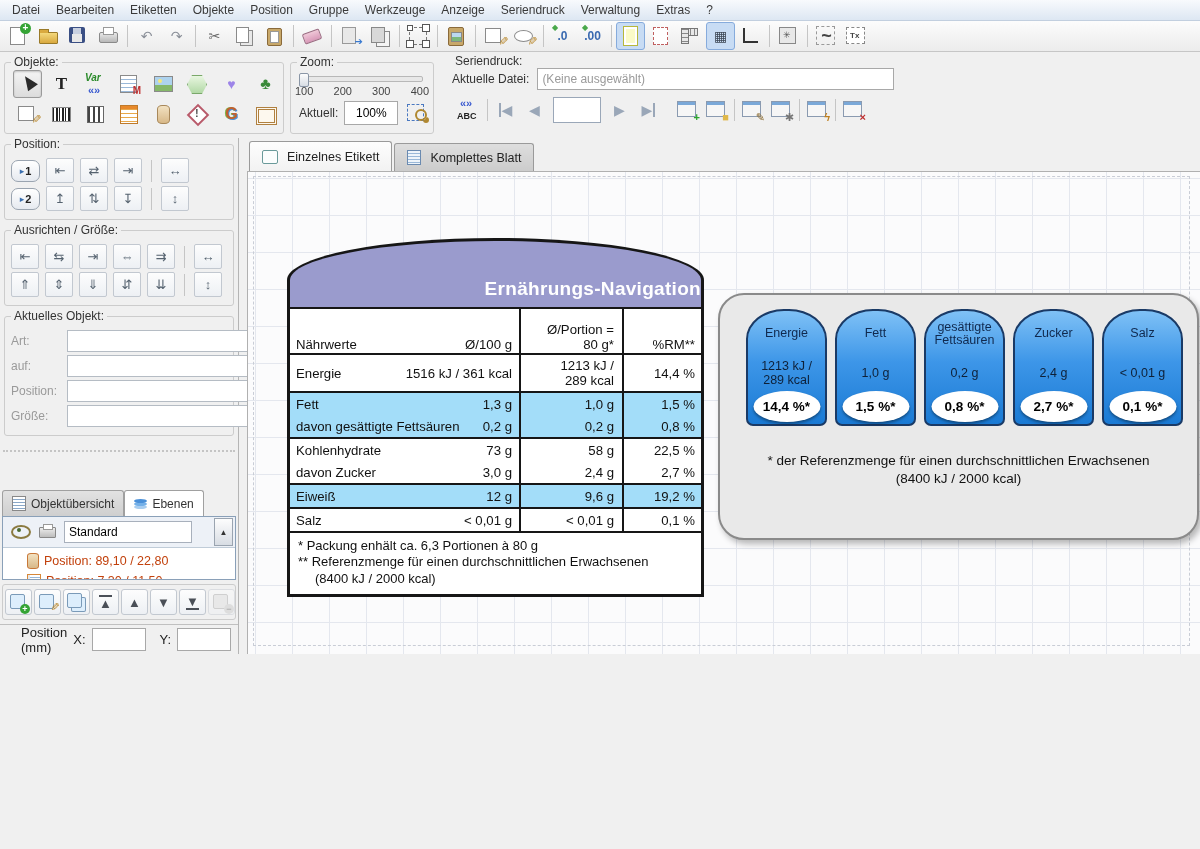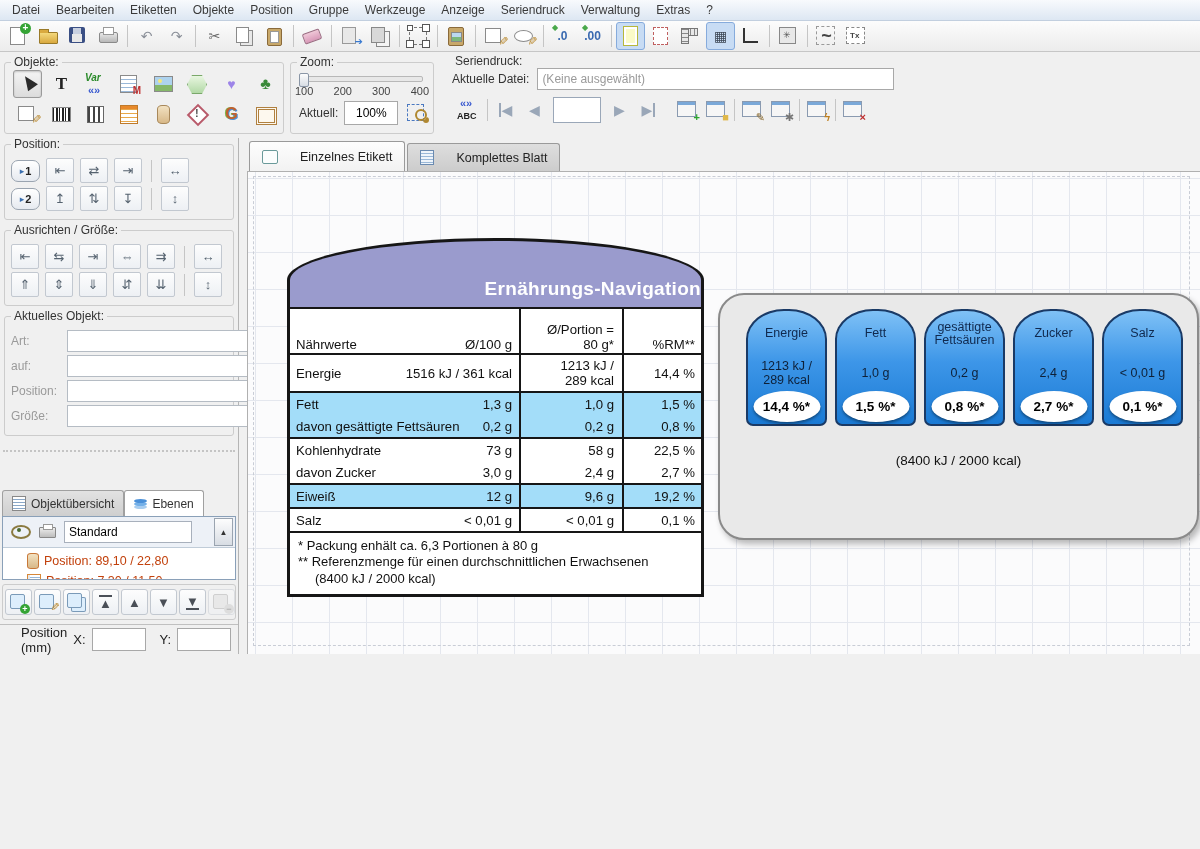--- a/index.html
+++ b/index.html
@@ -173,21 +173,21 @@
   .ic-lcopy::before{box-shadow:4px 4px 0 -1px #ddeefc,4px 4px 0 0 #7a9ab8;left:3px;top:3px;}
   .ic-ldel::before{background:#e0e0e0;border-color:#a8a8a8;}
   .ic-ldel::after{content:"−";position:absolute;right:0;bottom:0;width:10px;height:10px;border-radius:50%;background:#c8c8c8;color:#666;
     font-size:9px;line-height:10px;text-align:center;font-weight:bold;}
   .statusbar{height:29px;display:flex;align-items:center;gap:6px;padding:0 21px;border-top:1px solid #c0c0c0;font-size:13px;color:#222;}
   .statusbar input{width:48px;height:19px;border:1px solid #a8a8a8;background:#fff;}
 
   
   .canvas-wrap{flex:1;position:relative;min-width:0;}
   .ctabs{height:33px;display:flex;align-items:flex-end;padding-left:10px;gap:2px;background:#f0f0f0;}
-  .ctab{height:27px;display:flex;align-items:center;gap:22px;padding:0 12px;border:1px solid #9a9a9a;border-bottom:none;
+  .ctab{height:27px;display:flex;align-items:center;gap:9px;padding:0 12px;border:1px solid #9a9a9a;border-bottom:none;
     border-radius:3px 3px 0 0;background:linear-gradient(#dedede,#cccccc);color:#222;font-size:12.5px;}
   .ctab.active{background:linear-gradient(#fdfdfd,#f2f2f2);position:relative;z-index:2;height:29px;}
   .cticon1{width:14px;height:12px;border:1px solid #6a9a9a;border-radius:2px;background:#fbfdfd;display:inline-block;}
   .cticon2{width:12px;height:13px;border:1px solid #6a8ab0;background:repeating-linear-gradient(#eef4fa 0 2px,#9ab8d8 2px 3px);display:inline-block;}
   .canvas{position:absolute;left:8px;right:0;top:33px;bottom:0;background:#fbfbfc;border:1px solid #b0b0b0;border-right:none;border-bottom:none;
     background-image:linear-gradient(#e4e7ee 1px,transparent 1px),linear-gradient(90deg,#e4e7ee 1px,transparent 1px);
     background-size:37px 37px;background-position:7px 6px;}
   .pageedge{position:absolute;left:5px;top:4px;right:10px;bottom:8px;border:1px dashed #c9cdd6;pointer-events:none;}
 
   
@@ -677,20 +677,21 @@
     <div class="badge-oval">2,7 %*</div>
   </div>
 
   <div class="badge">
     <div class="badge-name">Salz</div>
     <div class="badge-value">&lt; 0,01 g</div>
     <div class="badge-oval">0,1 %*</div>
   </div>
 </div>
           <div class="gda-foot">
+            <div>* der Referenzmenge für einen durchschnittlichen Erwachsenen</div>
             <div>(8400 kJ / 2000 kcal)</div>
           </div>
         </div>
 
       </div>
     </div>
   </div>
 </div>
 
 </body></html>

